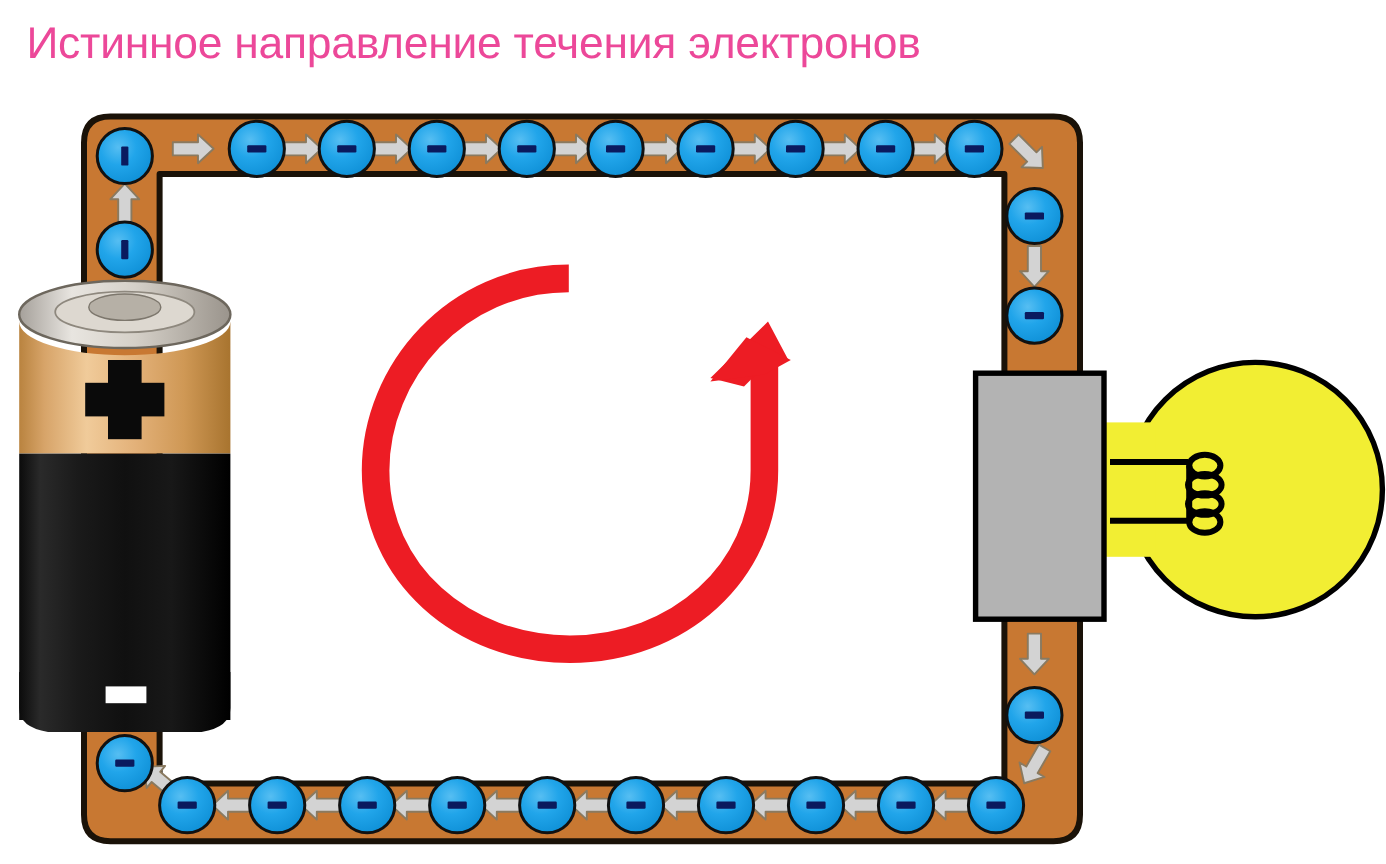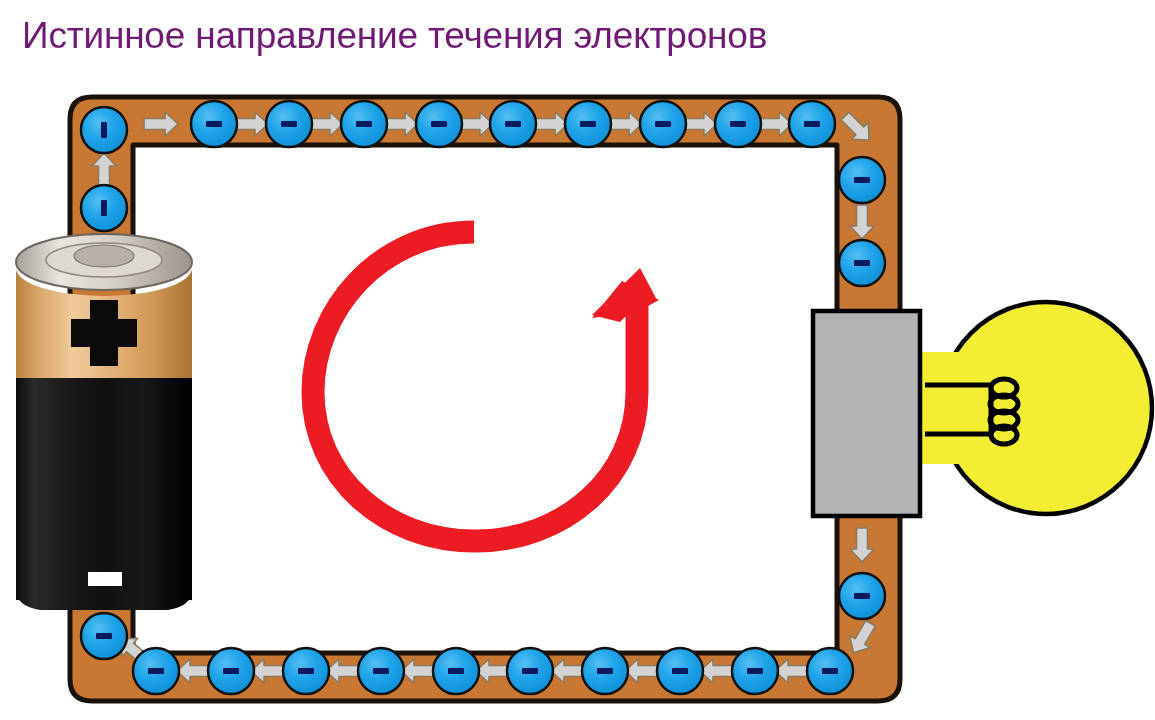--- a/index.html
+++ b/index.html
@@ -20,21 +20,21 @@
     height: 720px;
     background: #ffffff;
   }
   #title {
     position: absolute;
     left: 22px;
     top: 14px;
     font-family: "Liberation Sans", sans-serif;
     font-size: 37px;
     line-height: 44px;
-    color: #701a75;
+    color: #ec4899;
     white-space: nowrap;
     letter-spacing: -0.2px;
   }
   #diagram {
     position: absolute;
     left: 0;
     top: 0;
     width: 1155px;
     height: 720px;
   }

